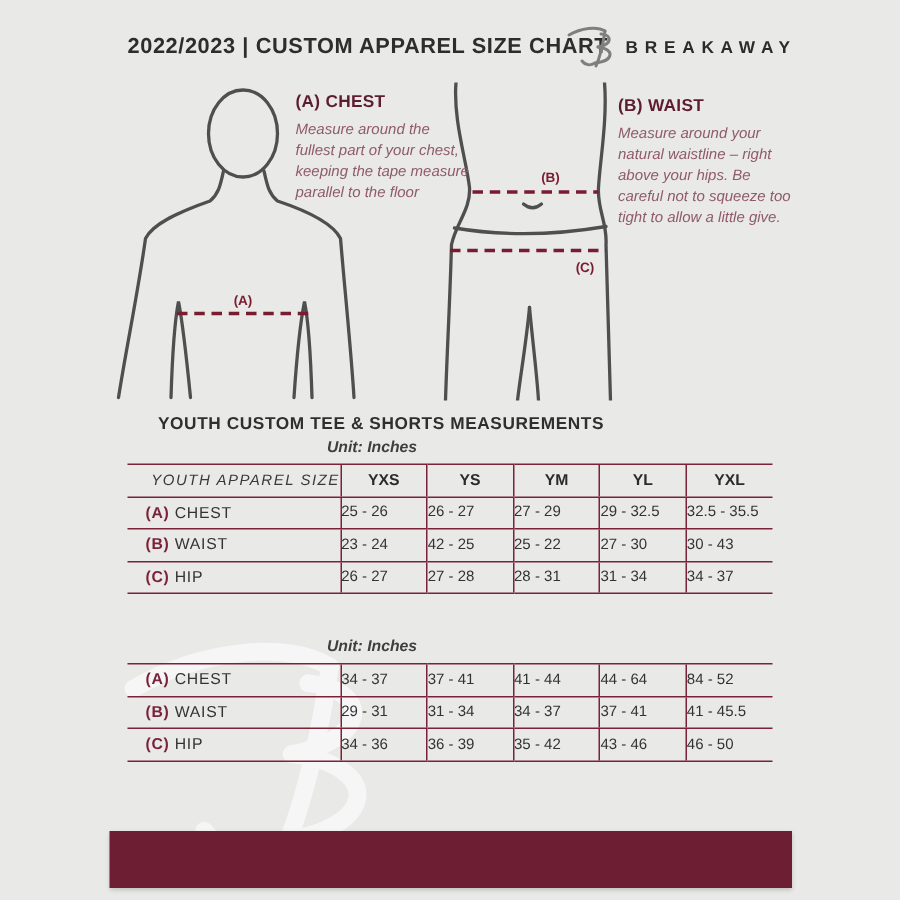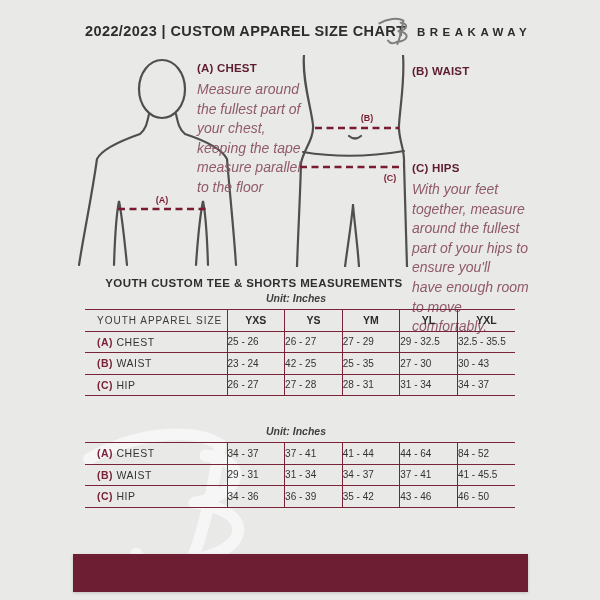--- a/index.html
+++ b/index.html
@@ -7,45 +7,45 @@
           font-family:"Liberation Sans",sans-serif;color:#2f2f2f;}
   
   .hdr-title{position:absolute;left:85px;top:23px;font-size:14.5px;font-weight:700;
              letter-spacing:.4px;color:#2d2d2d;white-space:nowrap;}
   .logo{position:absolute;left:377px;top:16px;}
   .brand{position:absolute;left:417px;top:26px;font-size:11.5px;font-weight:700;
          letter-spacing:4.5px;color:#2b2b2b;white-space:nowrap;}
   
   .instr{position:absolute;}
   .instr h3{margin:0 0 6px 0;font-size:11.5px;font-weight:700;color:#5e1d2e;letter-spacing:.2px;}
-  .instr p{margin:0;font-size:14px;line-height:1.4;font-style:italic;color:#8f5a6b;
+  .instr p{margin:0;font-size:10px;line-height:1.4;font-style:italic;color:#8f5a6b;
            white-space:pre-line;}
   #instr-chest{left:197px;top:62px;width:118px;}
   #instr-waist{left:412px;top:65px;width:116px;}
   #instr-hips{left:412px;top:162px;width:122px;}
   
   .fig{position:absolute;}
   .outline{fill:none;stroke:#4f4f4f;stroke-width:2.2;stroke-linecap:round;}
   .dash{fill:none;stroke:#7a1c30;stroke-width:2.4;stroke-dasharray:7 4.5;}
   .fig-label{font:700 9px "Liberation Sans",sans-serif;fill:#7a1c30;}
   
   .sec-title{position:absolute;left:0;width:508px;text-align:center;font-size:11.5px;
              font-weight:700;letter-spacing:.4px;color:#2f2f2f;}
   .sec-unit{position:absolute;left:0;width:496px;text-align:center;font-size:10.5px;
-            font-weight:600;font-style:italic;color:#3f3f3f;padding-left:48px;}
+            font-weight:600;font-style:italic;color:#3f3f3f;}
   
   .size-table{position:absolute;left:85px;width:430px;border-collapse:collapse;table-layout:fixed;}
   .size-table td,.size-table th{border-top:1.5px solid #7a2238;border-bottom:1.5px solid #7a2238;
         height:20.5px;padding:0;font-size:10px;color:#333;background:transparent;}
   .size-table td:not(:first-child),.size-table th:not(:first-child){border-left:1.5px solid #7a2238;}
   .size-table col.c1{width:142px;}
   .size-table col.cs{width:57.6px;}
   .size-table th{font-weight:700;font-size:10.5px;color:#2b2b2b;}
-  .size-table th.rowhead{font-weight:400;font-size:10px;letter-spacing:1px;text-align:left;
-        padding-left:12px;color:#3a3a3a;}
+  .size-table th.rowhead{font-weight:400;font-size:10px;letter-spacing:1px;text-align:right;
+        padding-left:12px;color:#3a3a3a;font-style:italic;}
   .size-table td.rowlabel{text-align:left;padding-left:12px;font-size:10.5px;
         letter-spacing:.5px;color:#333;}
   .size-table td.rowlabel .key{color:#7a2238;font-weight:700;}
   #youth-table{top:309px;}
   #adult-table{top:442px;}
   
   .watermark{position:absolute;left:78px;top:415px;opacity:.8;}
   .footer-bar{position:absolute;left:73px;top:554px;width:455px;height:38px;background:#6d1e33;
         box-shadow:0 1px 3px rgba(0,0,0,.18);}
 </style>
@@ -98,25 +98,21 @@
     <path class="dash" d="M17,112 L121,112"></path>
     <text class="fig-label" x="107" y="126" text-anchor="middle">(C)</text>
   </svg>
 
   <div class="instr" id="instr-chest">
     <h3>(A) CHEST</h3>
     <p>Measure around the fullest part of your chest, keeping the tape measure parallel to the floor</p>
   </div>
   <div class="instr" id="instr-waist">
     <h3>(B) WAIST</h3>
-  </div>
-  <div class="instr" id="instr-hips">
-    <h3>(C) HIPS</h3>
-    <p>With your feet together, measure around the fullest part of your hips to ensure you'll
-have enough room to move comfortably.</p>
+    <p>Measure around your natural waistline – right above your hips. Be careful not to squeeze too tight to allow a little give.</p>
   </div>
 
   <div class="sec-title" style="top:277px">YOUTH CUSTOM TEE &amp; SHORTS MEASUREMENTS</div>
   <div class="sec-unit" style="top:292px">Unit: Inches</div>
 
   <table class="size-table" id="youth-table">
     <colgroup>
         <col class="c1">
         <col class="cs">
         <col class="cs">
@@ -138,21 +134,21 @@
       <td>25 - 26</td>
       <td>26 - 27</td>
       <td>27 - 29</td>
       <td>29 - 32.5</td>
       <td>32.5 - 35.5</td>
     </tr>
     <tr>
       <td class="rowlabel"><span class="key">(B)</span> <span>WAIST</span></td>
       <td>23 - 24</td>
       <td>42 - 25</td>
-      <td>25 - 35</td>
+      <td>25 - 22</td>
       <td>27 - 30</td>
       <td>30 - 43</td>
     </tr>
     <tr>
       <td class="rowlabel"><span class="key">(C)</span> <span>HIP</span></td>
       <td>26 - 27</td>
       <td>27 - 28</td>
       <td>28 - 31</td>
       <td>31 - 34</td>
       <td>34 - 37</td>

